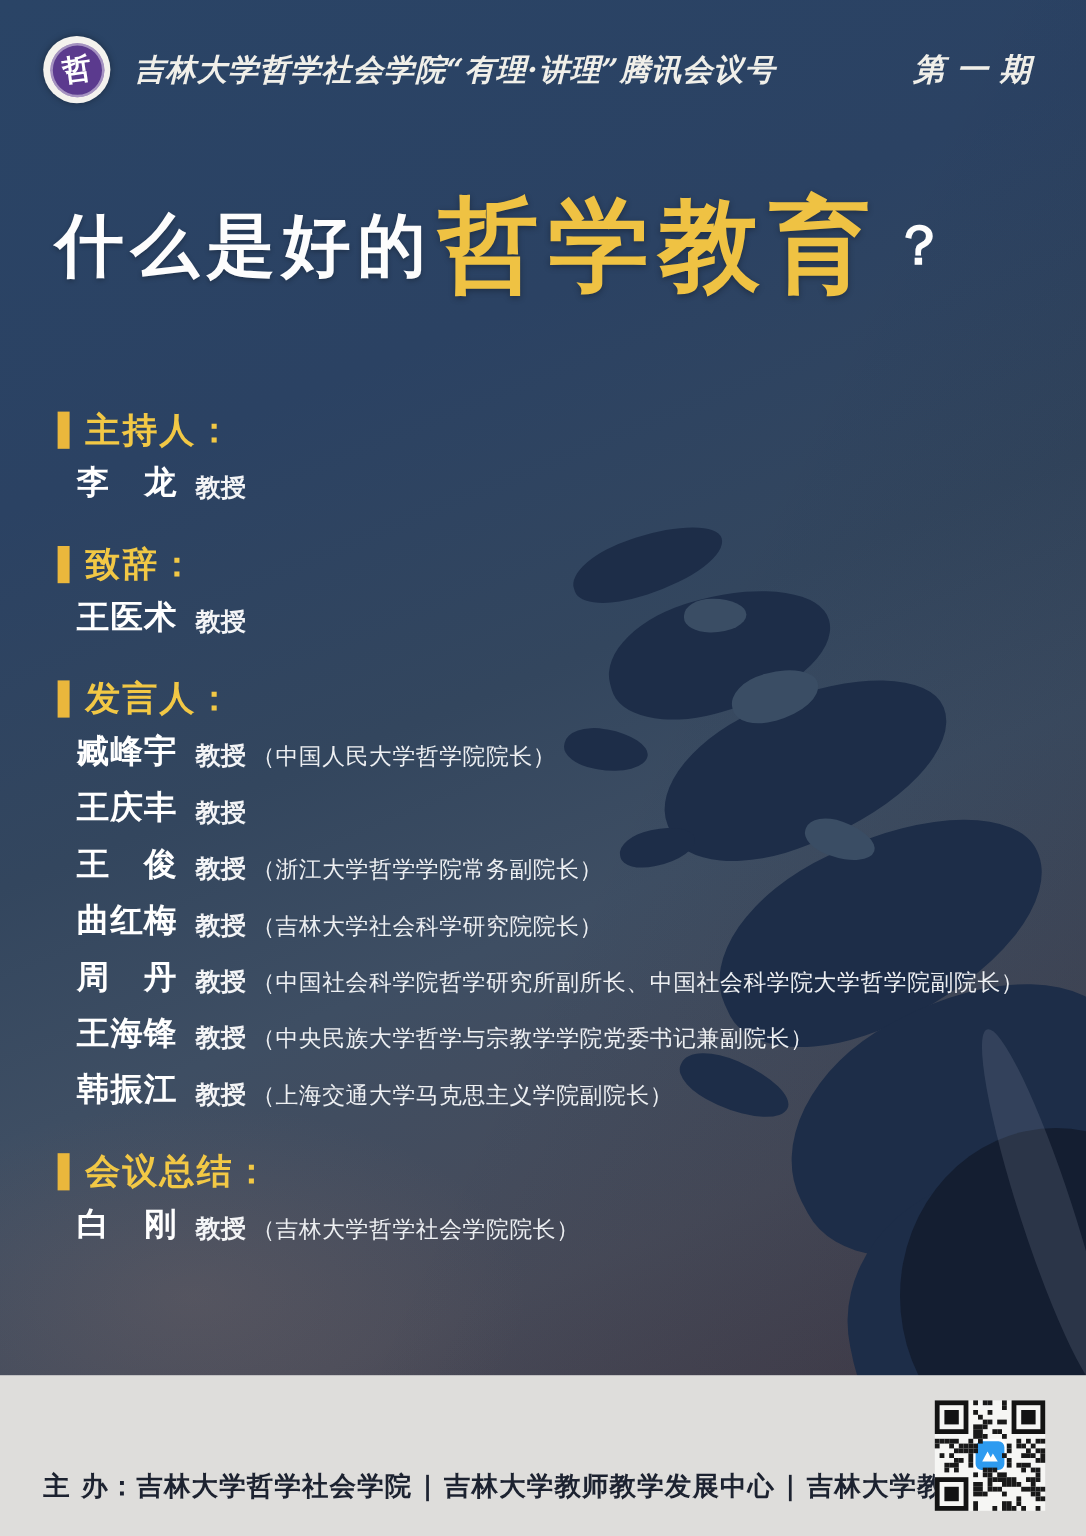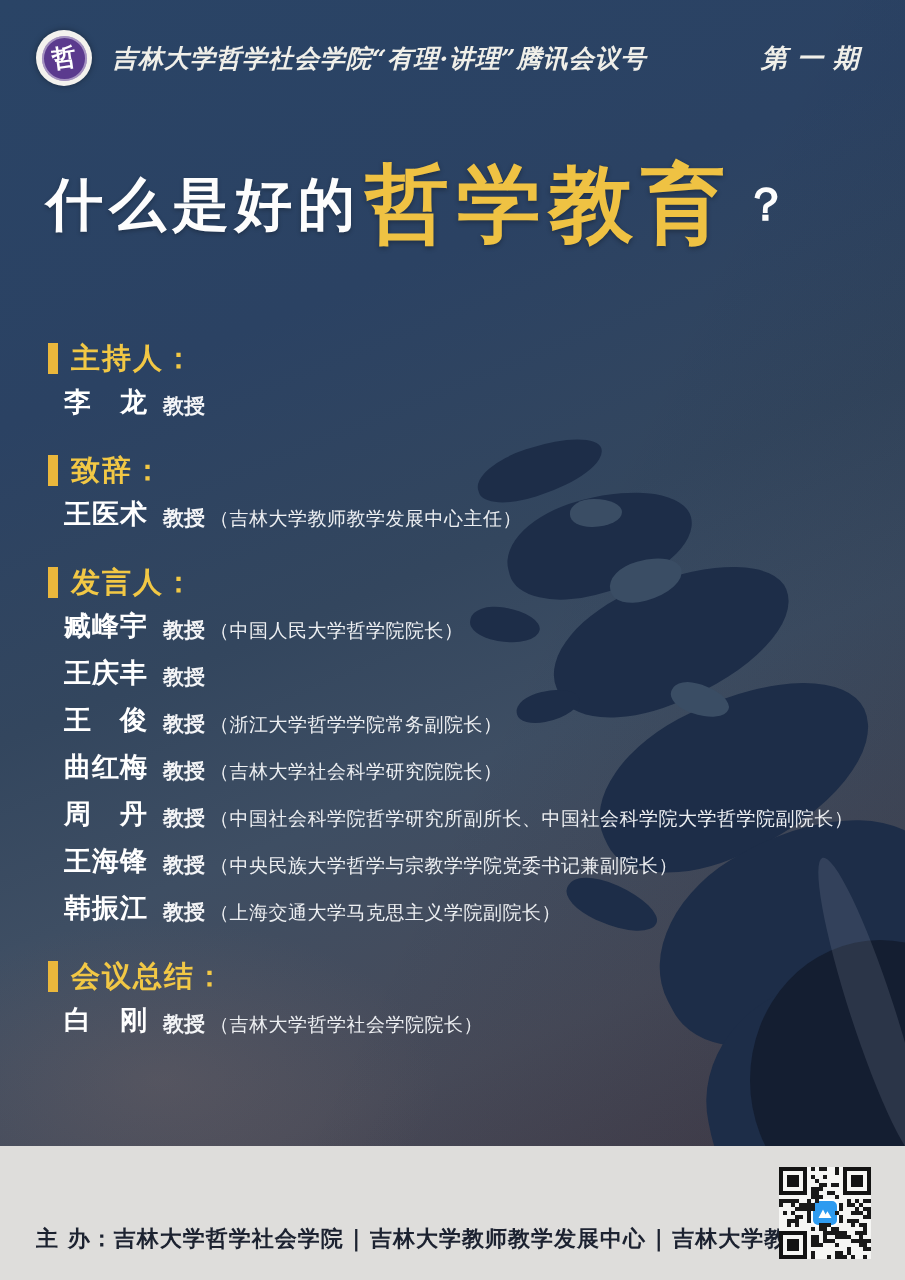--- a/index.html
+++ b/index.html
@@ -111,21 +111,20 @@
     </div>
 
     <div class="section">
       <div class="sec-heading">
         <span class="bar"></span>
         <span class="sec-label">致辞：</span>
       </div>
       <div class="person">
         <span class="p-name">王医术</span>
         <span class="p-degree">教授</span>
-        <span class="p-affil">（吉林大学教师教学发展中心主任）</span>
       </div>
     </div>
 
     <div class="section">
       <div class="sec-heading">
         <span class="bar"></span>
         <span class="sec-label">发言人：</span>
       </div>
       <div class="person">
         <span class="p-name">臧峰宇</span>

